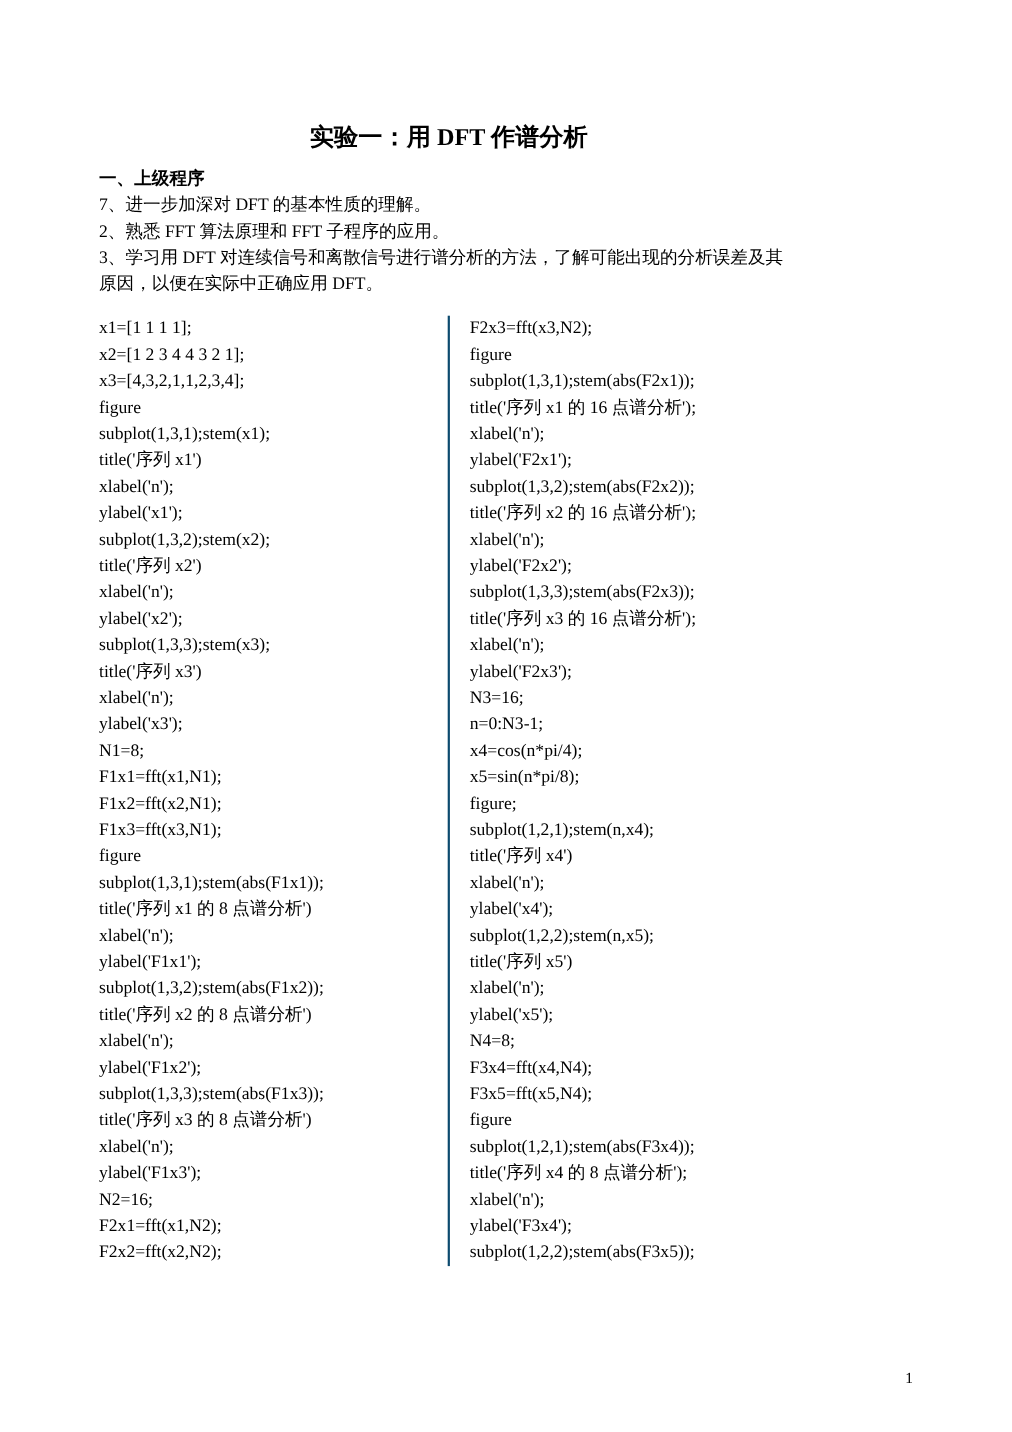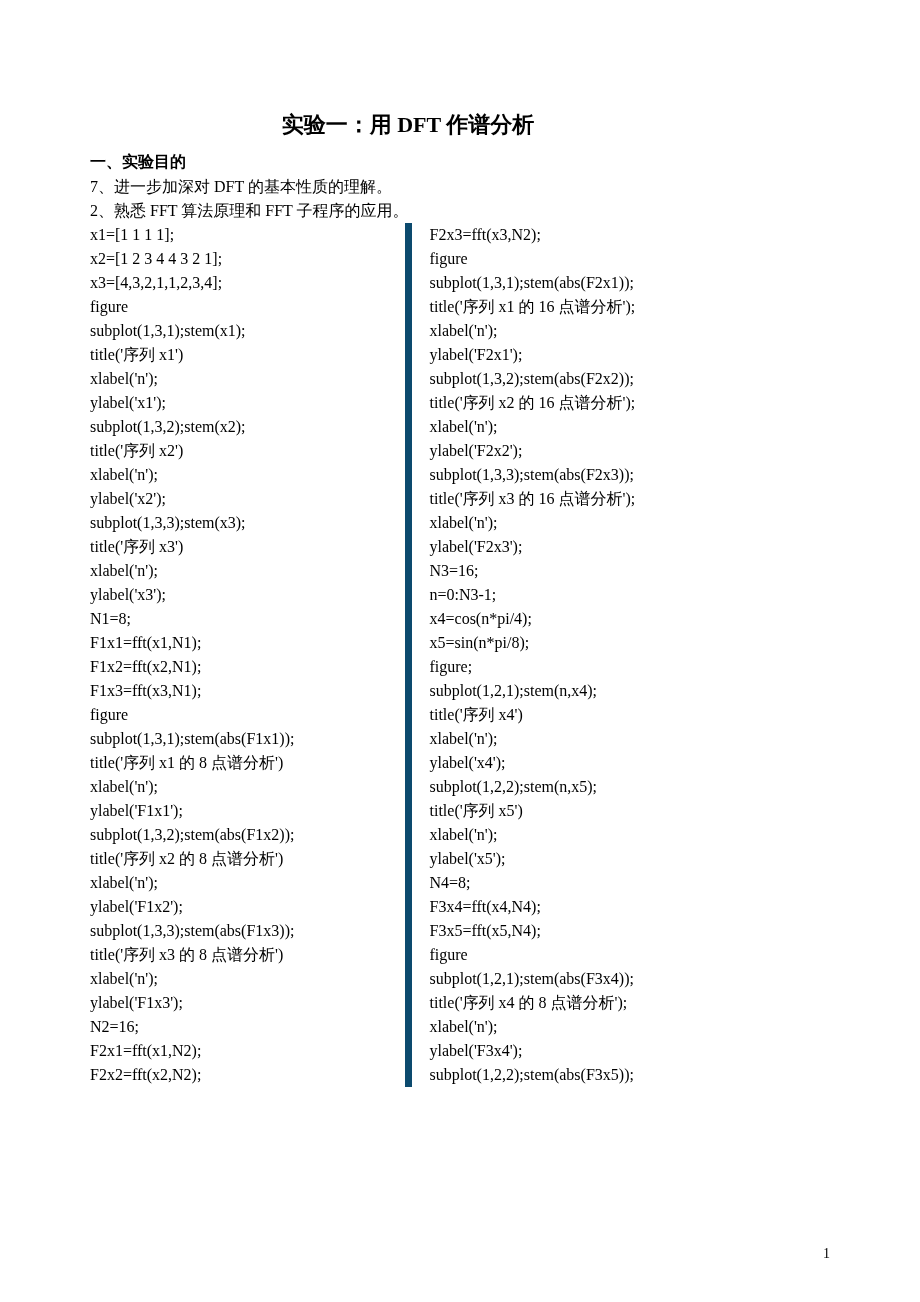--- a/index.html
+++ b/index.html
@@ -32,56 +32,57 @@
   }
   .objective {
     font-size: 16px;
     line-height: 1.5;
     margin: 0;
   }
   .columns-wrap {
     display: flex;
     flex-direction: row;
     width: 100%;
-    margin-top: 0;
+    margin-top: 16px;
   }
   .col {
     flex: 1;
     font-family: "Times New Roman", "SimSun", serif;
     font-size: 16px;
     line-height: 1.5;
     white-space: pre;
     box-sizing: border-box;
   }
   .col-left {
     padding-right: 18px;
   }
   .col-right {
-    border-left: 7px solid #0c4a6e;
+    border-left: 2px solid #0c4a6e;
     padding-left: 18px;
   }
   .page-number {
     position: absolute;
     bottom: 40px;
     right: 90px;
     font-size: 14px;
     font-family: "Times New Roman", serif;
   }
 </style>
 </head>
 <body>
 
 <div class="page">
 
   <div class="title">实验一：用 DFT 作谱分析</div>
 
-  <div class="section-heading">一、实验目的</div>
+  <div class="section-heading">一、上级程序</div>
 
   <p class="objective">7、进一步加深对 DFT 的基本性质的理解。</p>
   <p class="objective">2、熟悉 FFT 算法原理和 FFT 子程序的应用。</p>
+  <p class="objective">3、学习用 DFT 对连续信号和离散信号进行谱分析的方法，了解可能出现的分析误差及其原因，以便在实际中正确应用 DFT。</p>
 
 
   <div class="columns-wrap">
     <div class="col col-left">x1=[1 1 1 1];
 x2=[1 2 3 4 4 3 2 1];
 x3=[4,3,2,1,1,2,3,4];
 figure
 subplot(1,3,1);stem(x1);
 title('序列 x1')
 xlabel('n');

